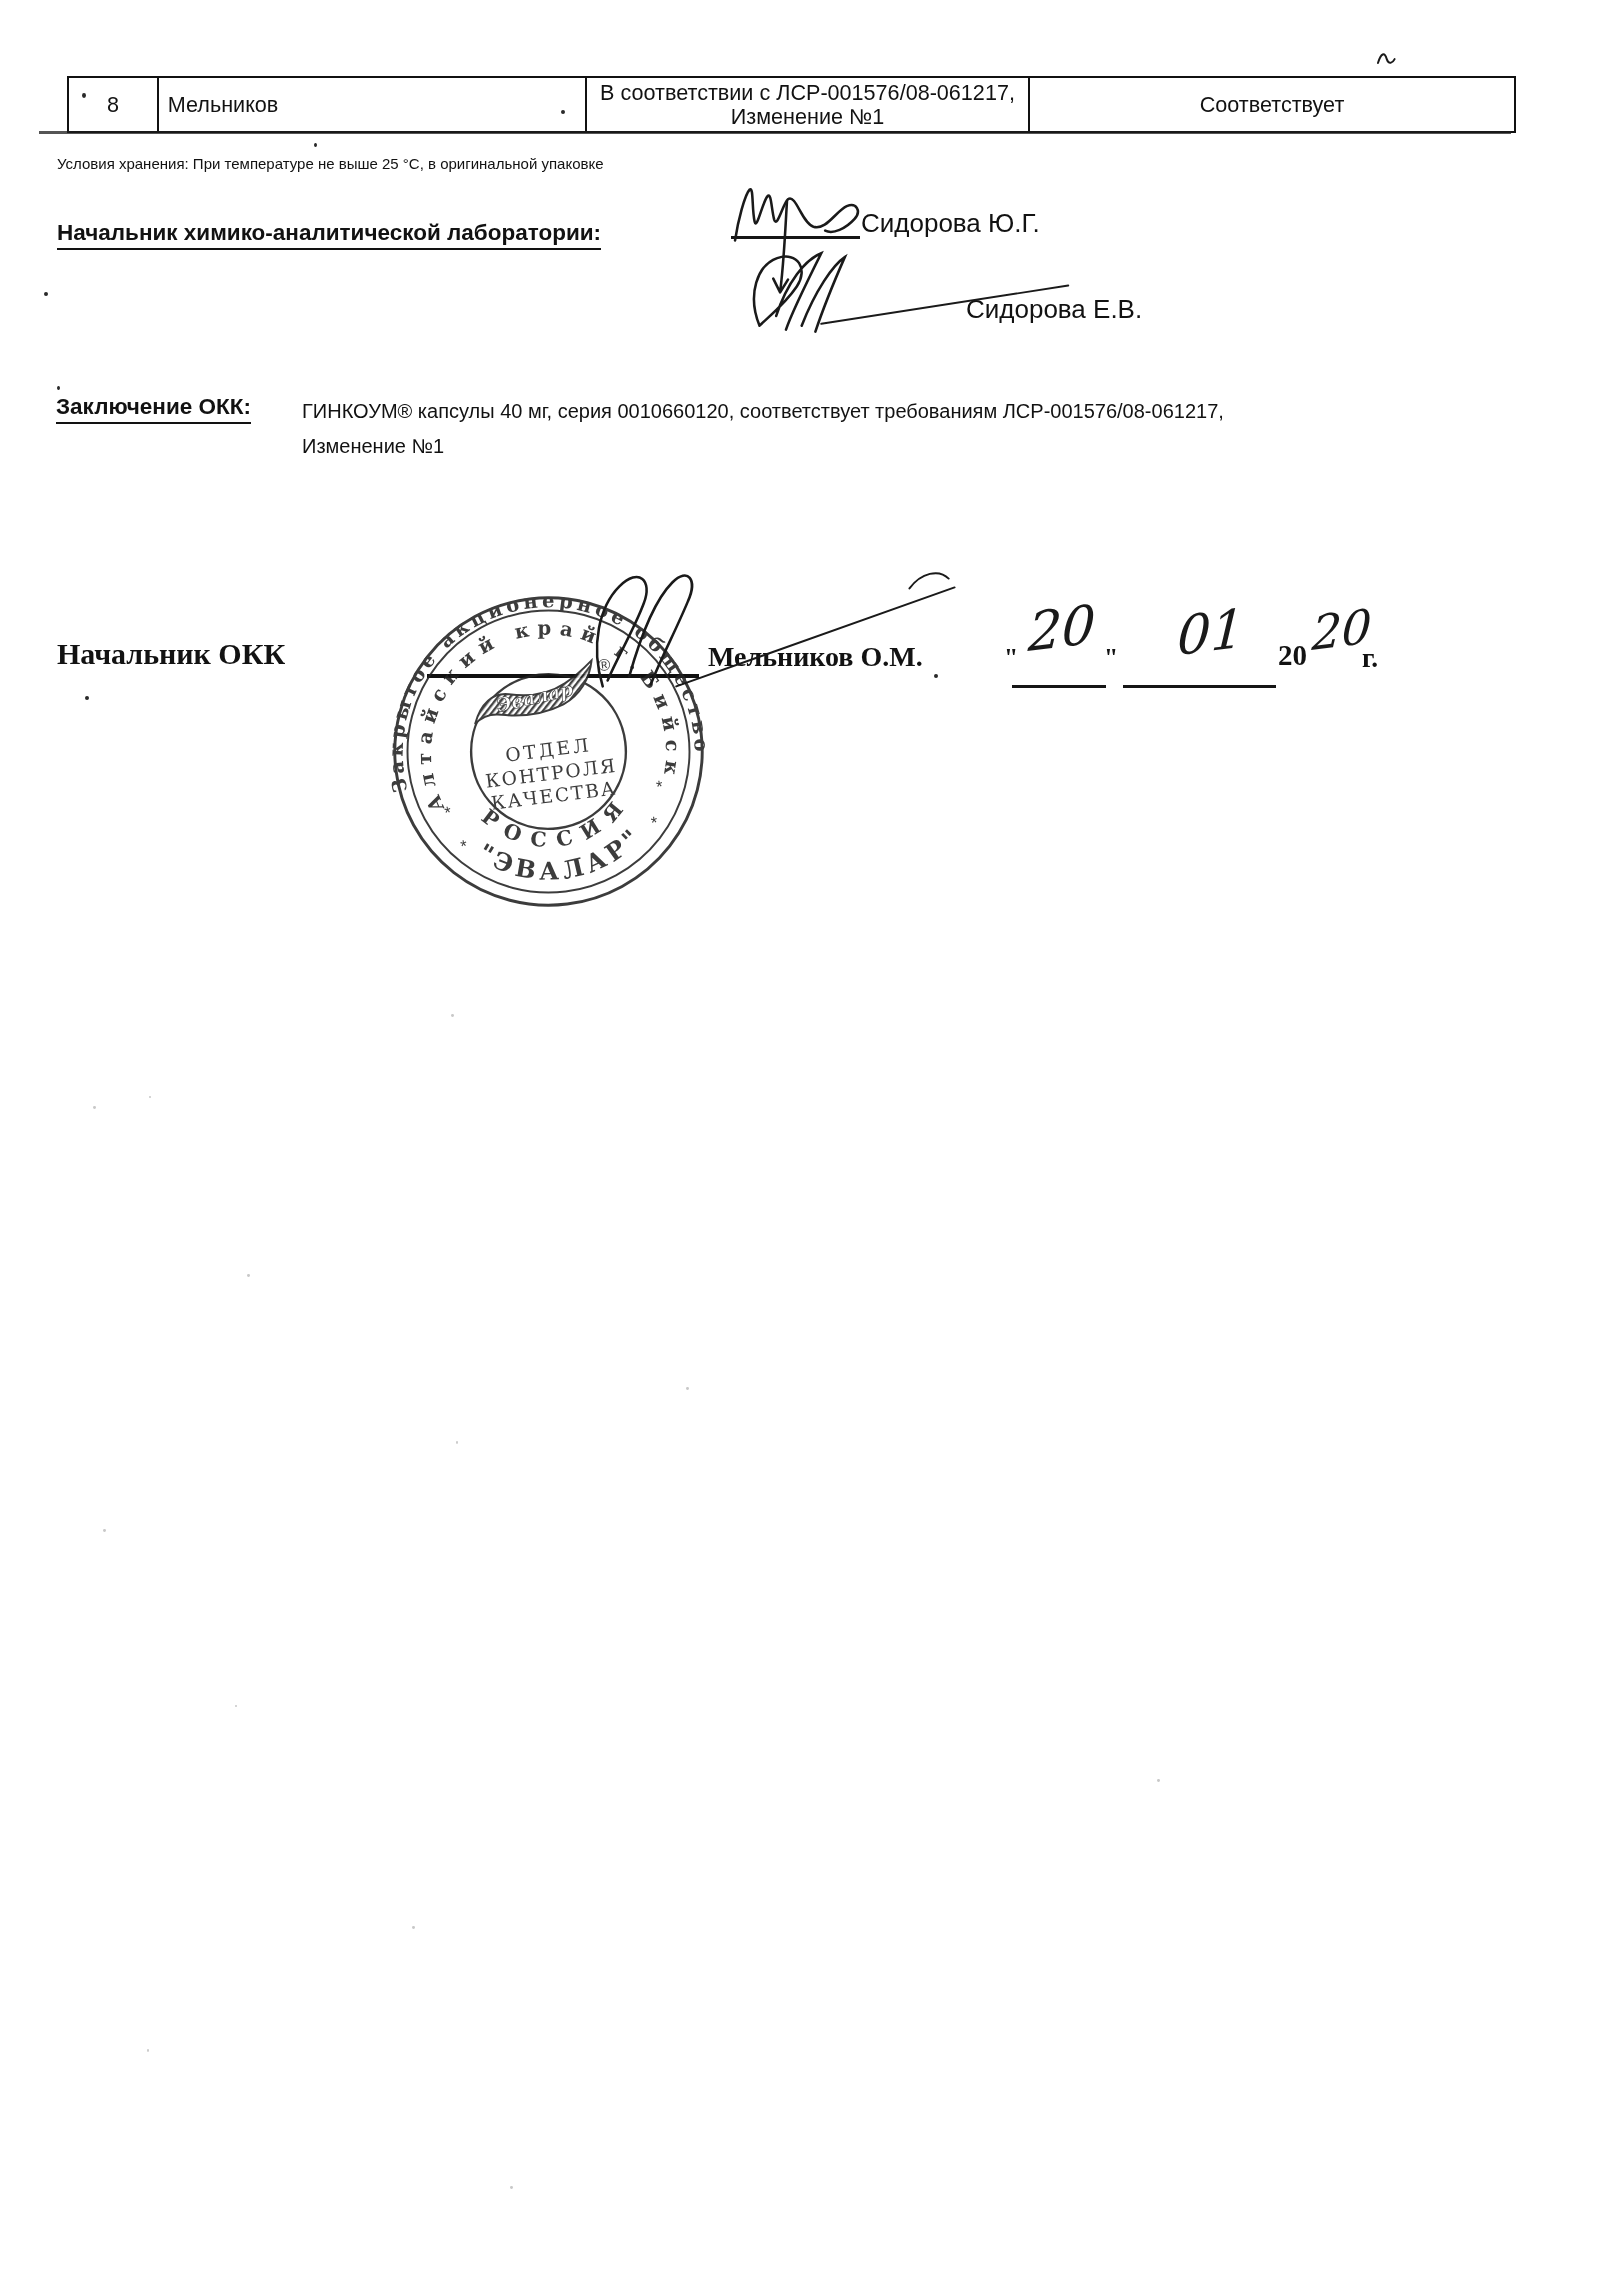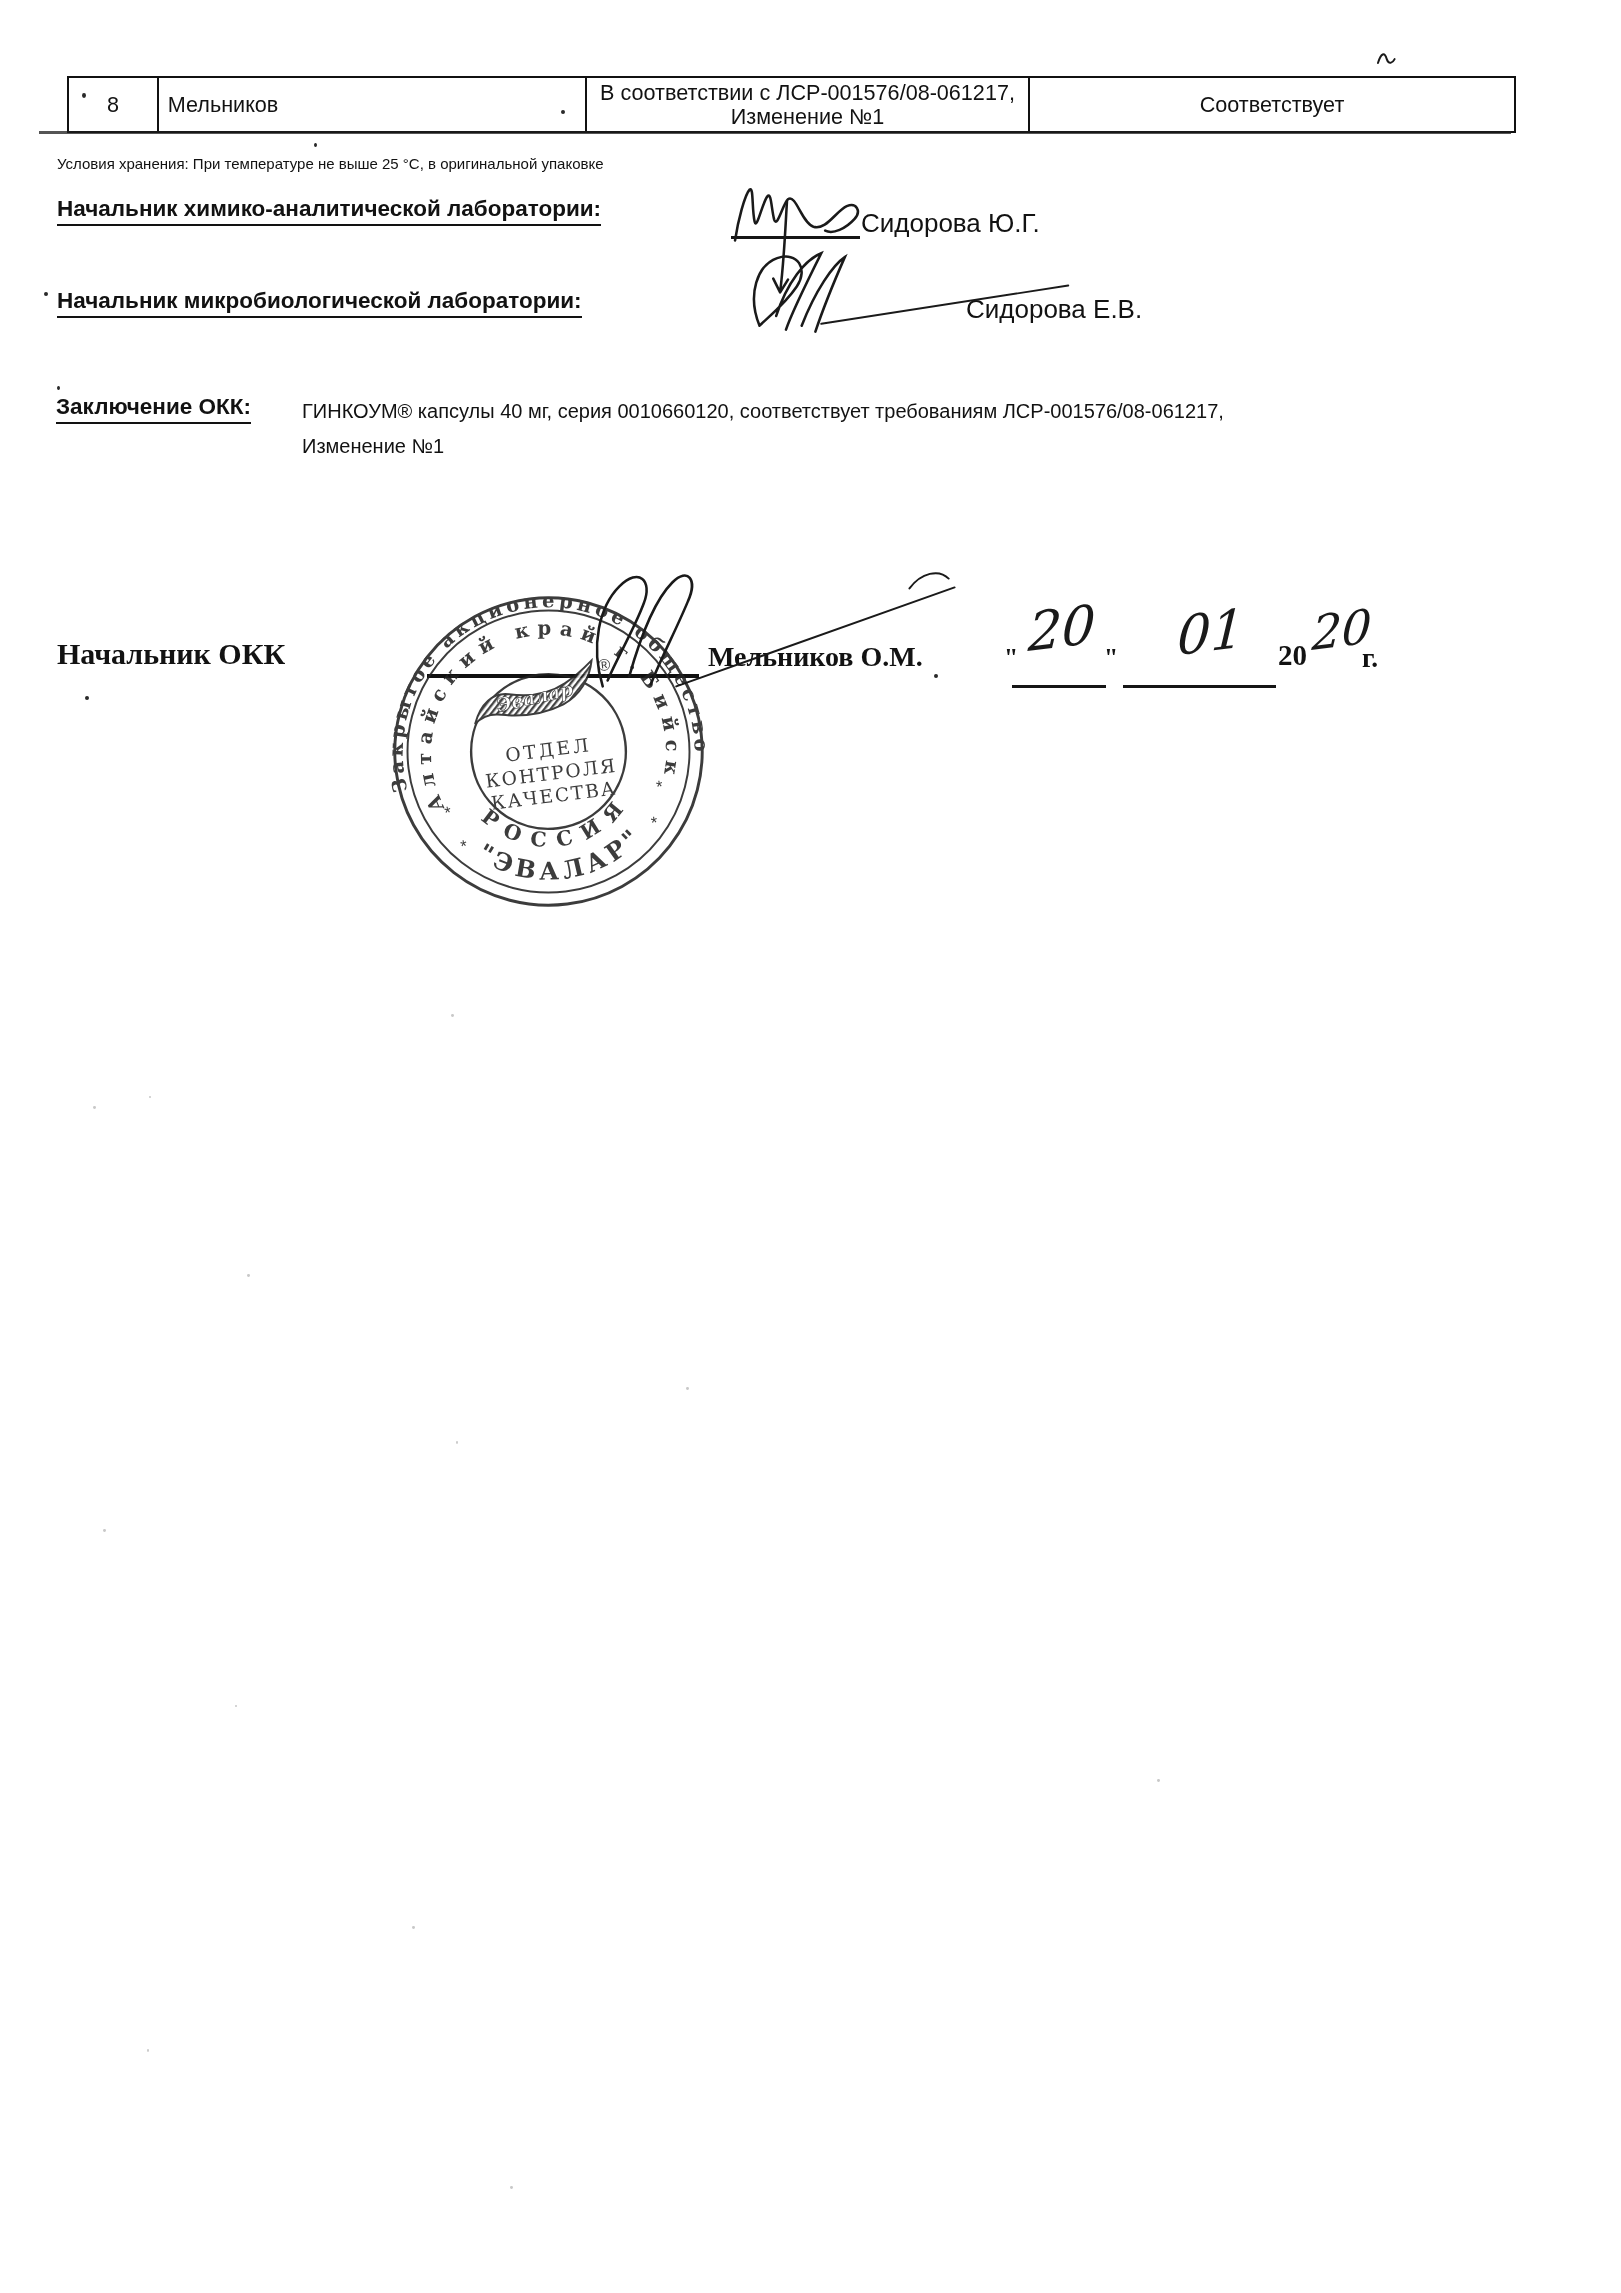--- a/index.html
+++ b/index.html
@@ -78,25 +78,24 @@
       </span>
     </div>
     <div class="qc-cell">
       <span>Соответствует</span>
     </div>
   </div>
   <div class="table-smudge"></div>
 
   <div class="abs body-text" style="left:57px;top:149px;">Условия хранения: При температуре не выше 25 °С, в оригинальной упаковке</div>
 
-  <div class="abs label-underline" style="left:57px;top:196px;">Начальник химико-аналитической лаборатории:</div>
+  <div class="abs label-underline" style="left:57px;top:220px;">Начальник химико-аналитической лаборатории:</div>
   <div class="sig-line" style="left:731px;top:236px;width:129px;"></div>
   <div class="abs sig-name" style="left:861px;top:208px;">Сидорова Ю.Г.</div>
 
-  <div class="abs label-underline" style="left:57px;top:288px;">Начальник микробиологической лаборатории:</div>
   <div class="abs sig-name" style="left:966px;top:294px;">Сидорова Е.В.</div>
 
   <div class="abs label-underline" style="left:56px;top:394px;">Заключение ОКК:</div>
   <div class="abs conclusion-body" style="left:302px;top:394px;">
     <div>ГИНКОУМ® капсулы 40 мг, серия 0010660120, соответствует требованиям  ЛСР-001576/08-061217,</div>
     <div>Изменение №1</div>
   </div>
 
   <div class="abs serif official-role" style="left:57px;top:637px;">Начальник ОКК</div>
 

